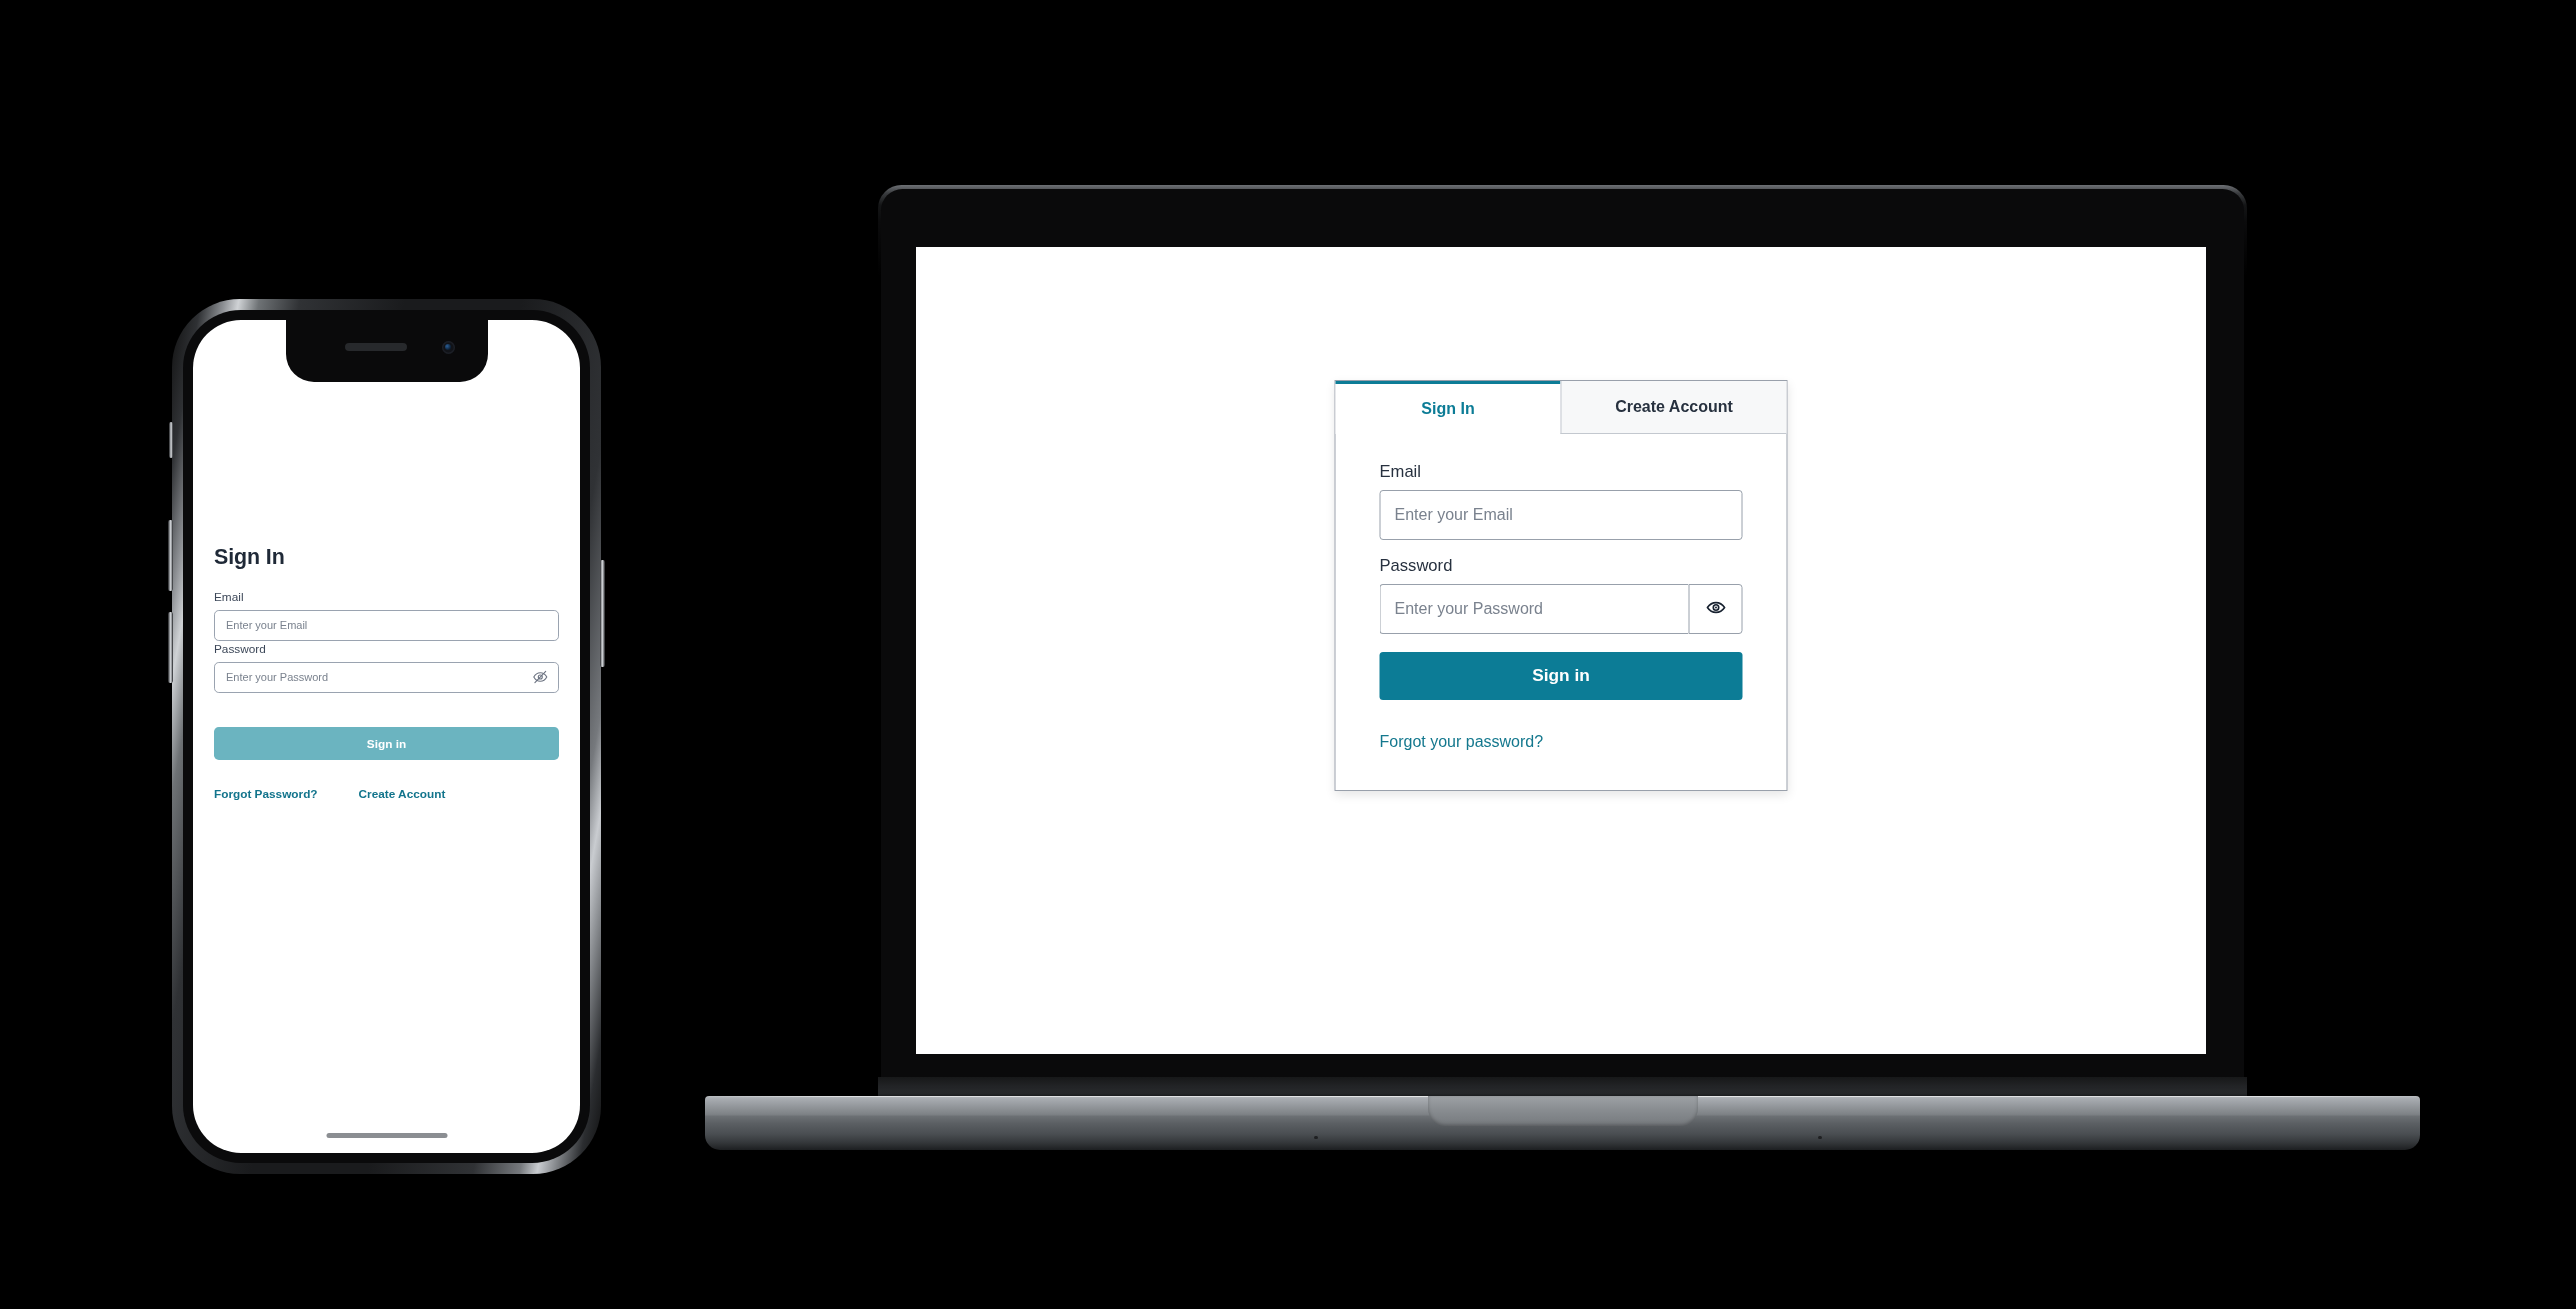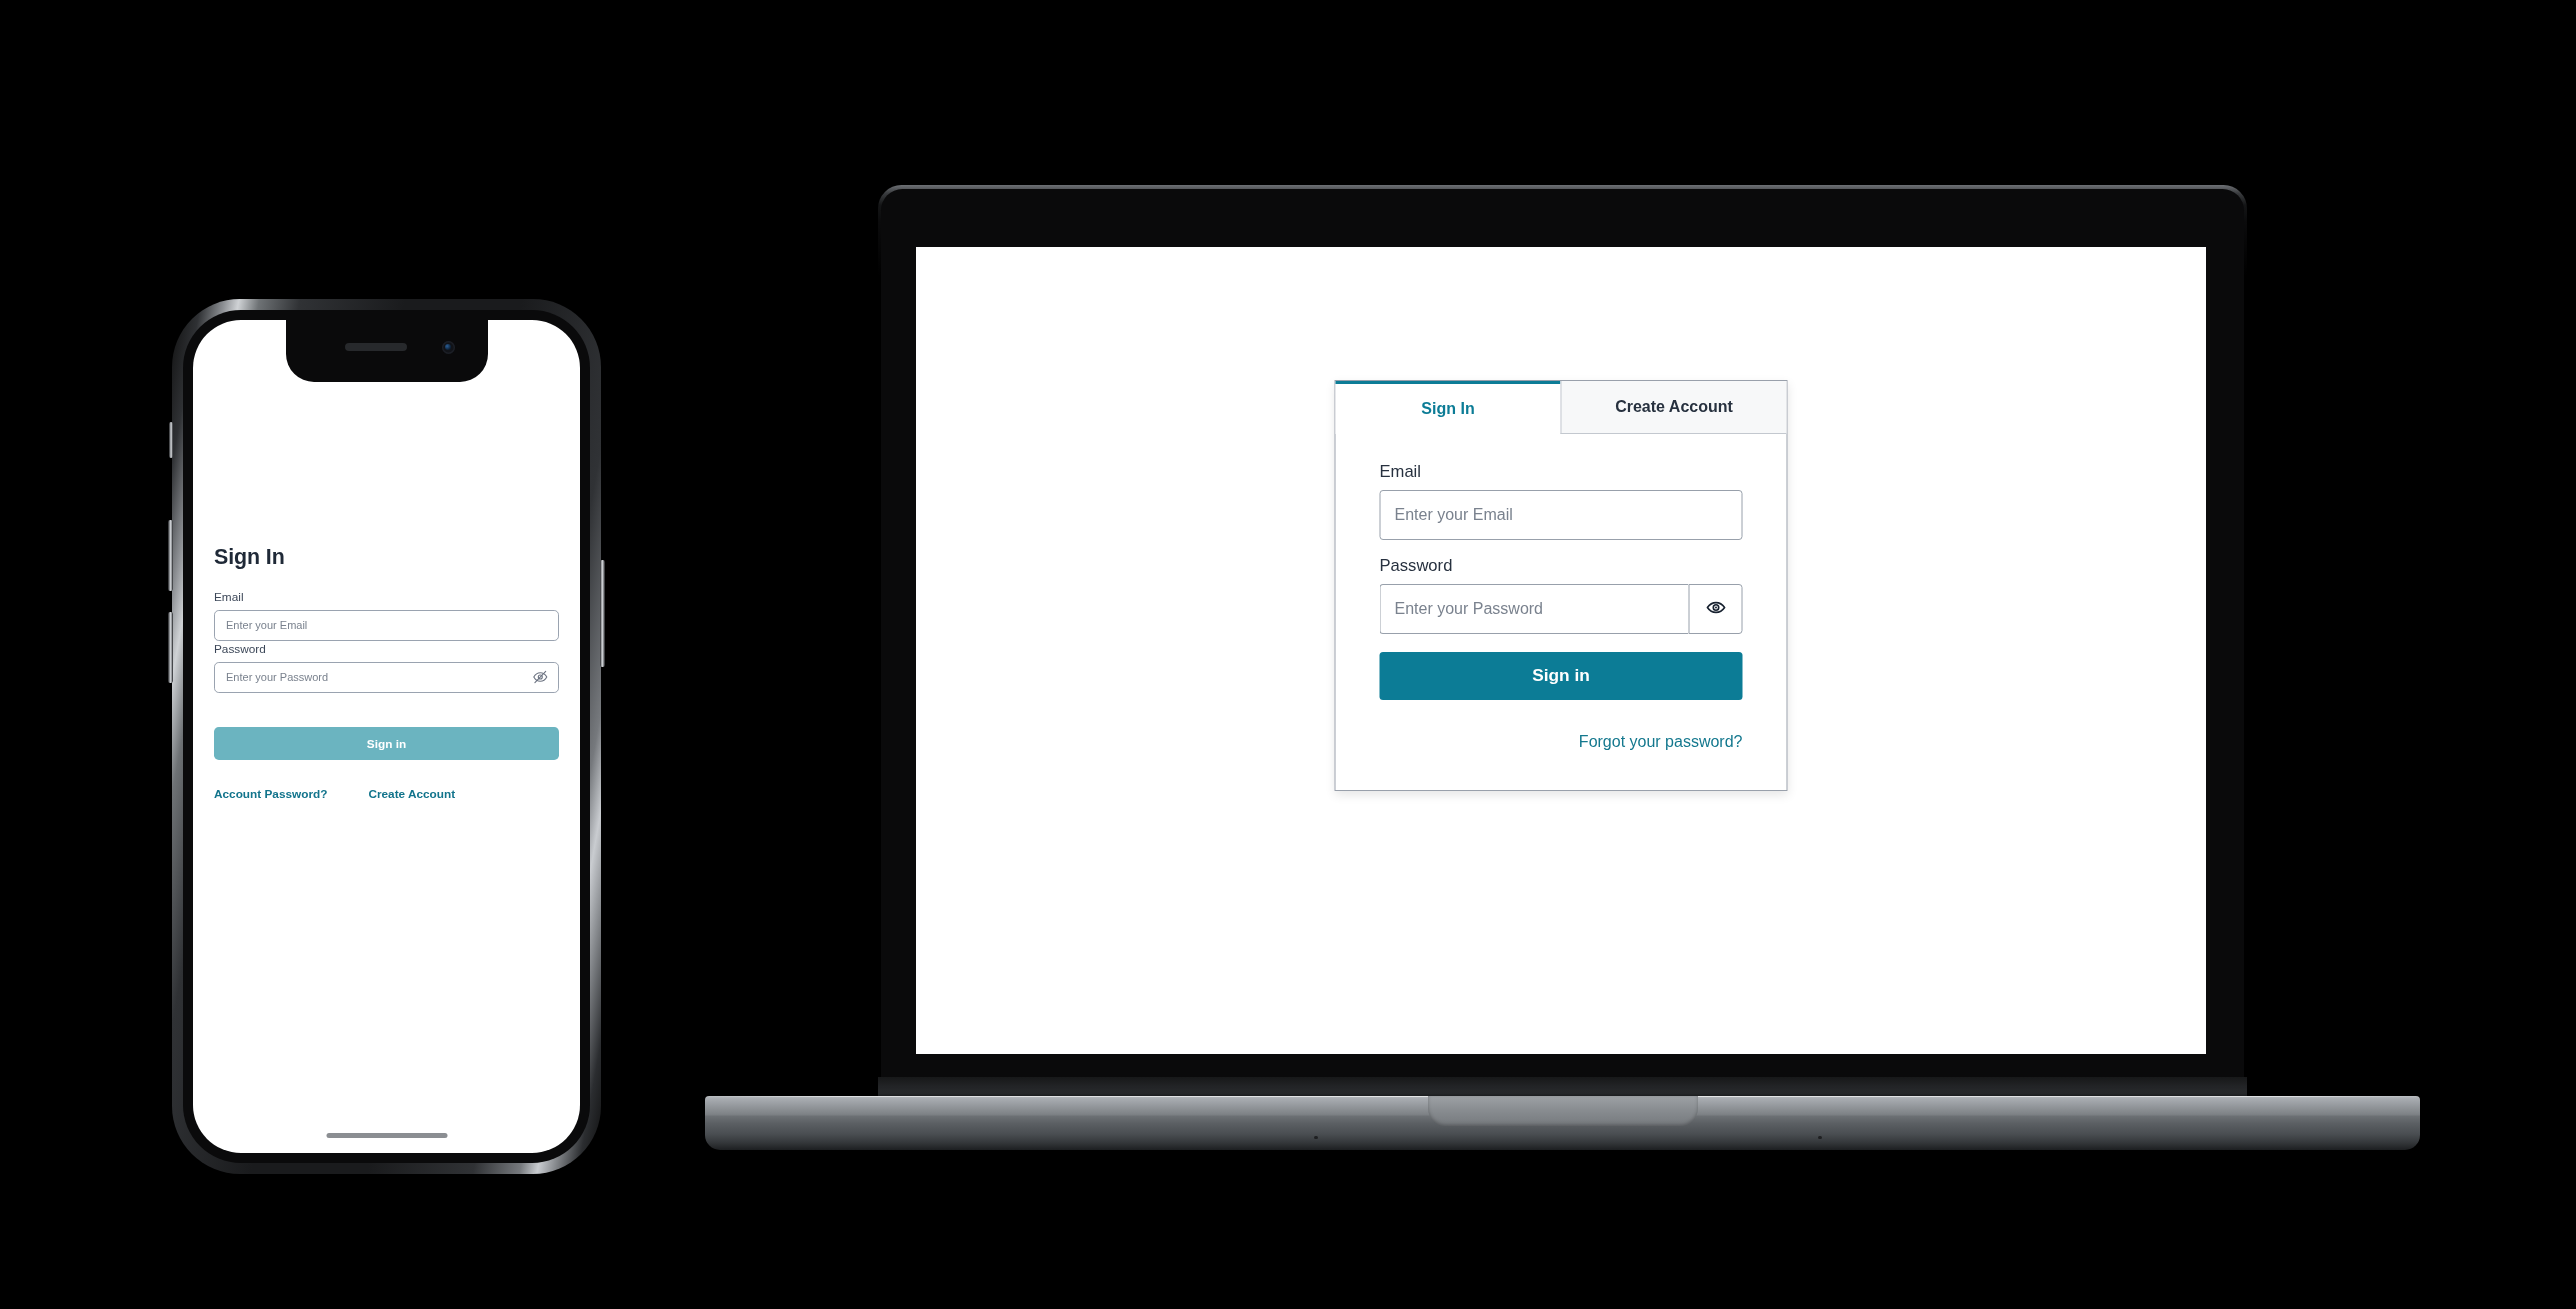--- a/index.html
+++ b/index.html
@@ -359,21 +359,21 @@
     border: none;
     border-radius: 3.5px;
     color: #fff;
     font-size: 17.3px;
     font-weight: 700;
     font-family: "Liberation Sans", sans-serif;
     cursor: pointer;
   }
   .forgot-wrap {
     margin-top: 33px;
-    text-align: right;
+    text-align: left;
   }
   .forgot-link {
     font-size: 16px;
     color: #14788e;
     text-decoration: none;
   }
 </style>
 </head>
 <body>
 
@@ -416,21 +416,21 @@
                 <circle cx="12" cy="12" r="2.9"></circle>
                 <line x1="4.2" y1="20.2" x2="19.8" y2="3.8"></line>
               </svg>
             </span>
           </div>
         </div>
 
         <button class="phone-signin">Sign in</button>
 
         <div class="phone-links">
-          <a class="phone-link" href="#">Account Password?</a>
+          <a class="phone-link" href="#">Forgot Password?</a>
           <a class="phone-link" href="#">Create Account</a>
         </div>
 
       </div>
 
       <div class="home-indicator"></div>
     </div>
   </div>
 
   <div class="laptop">

